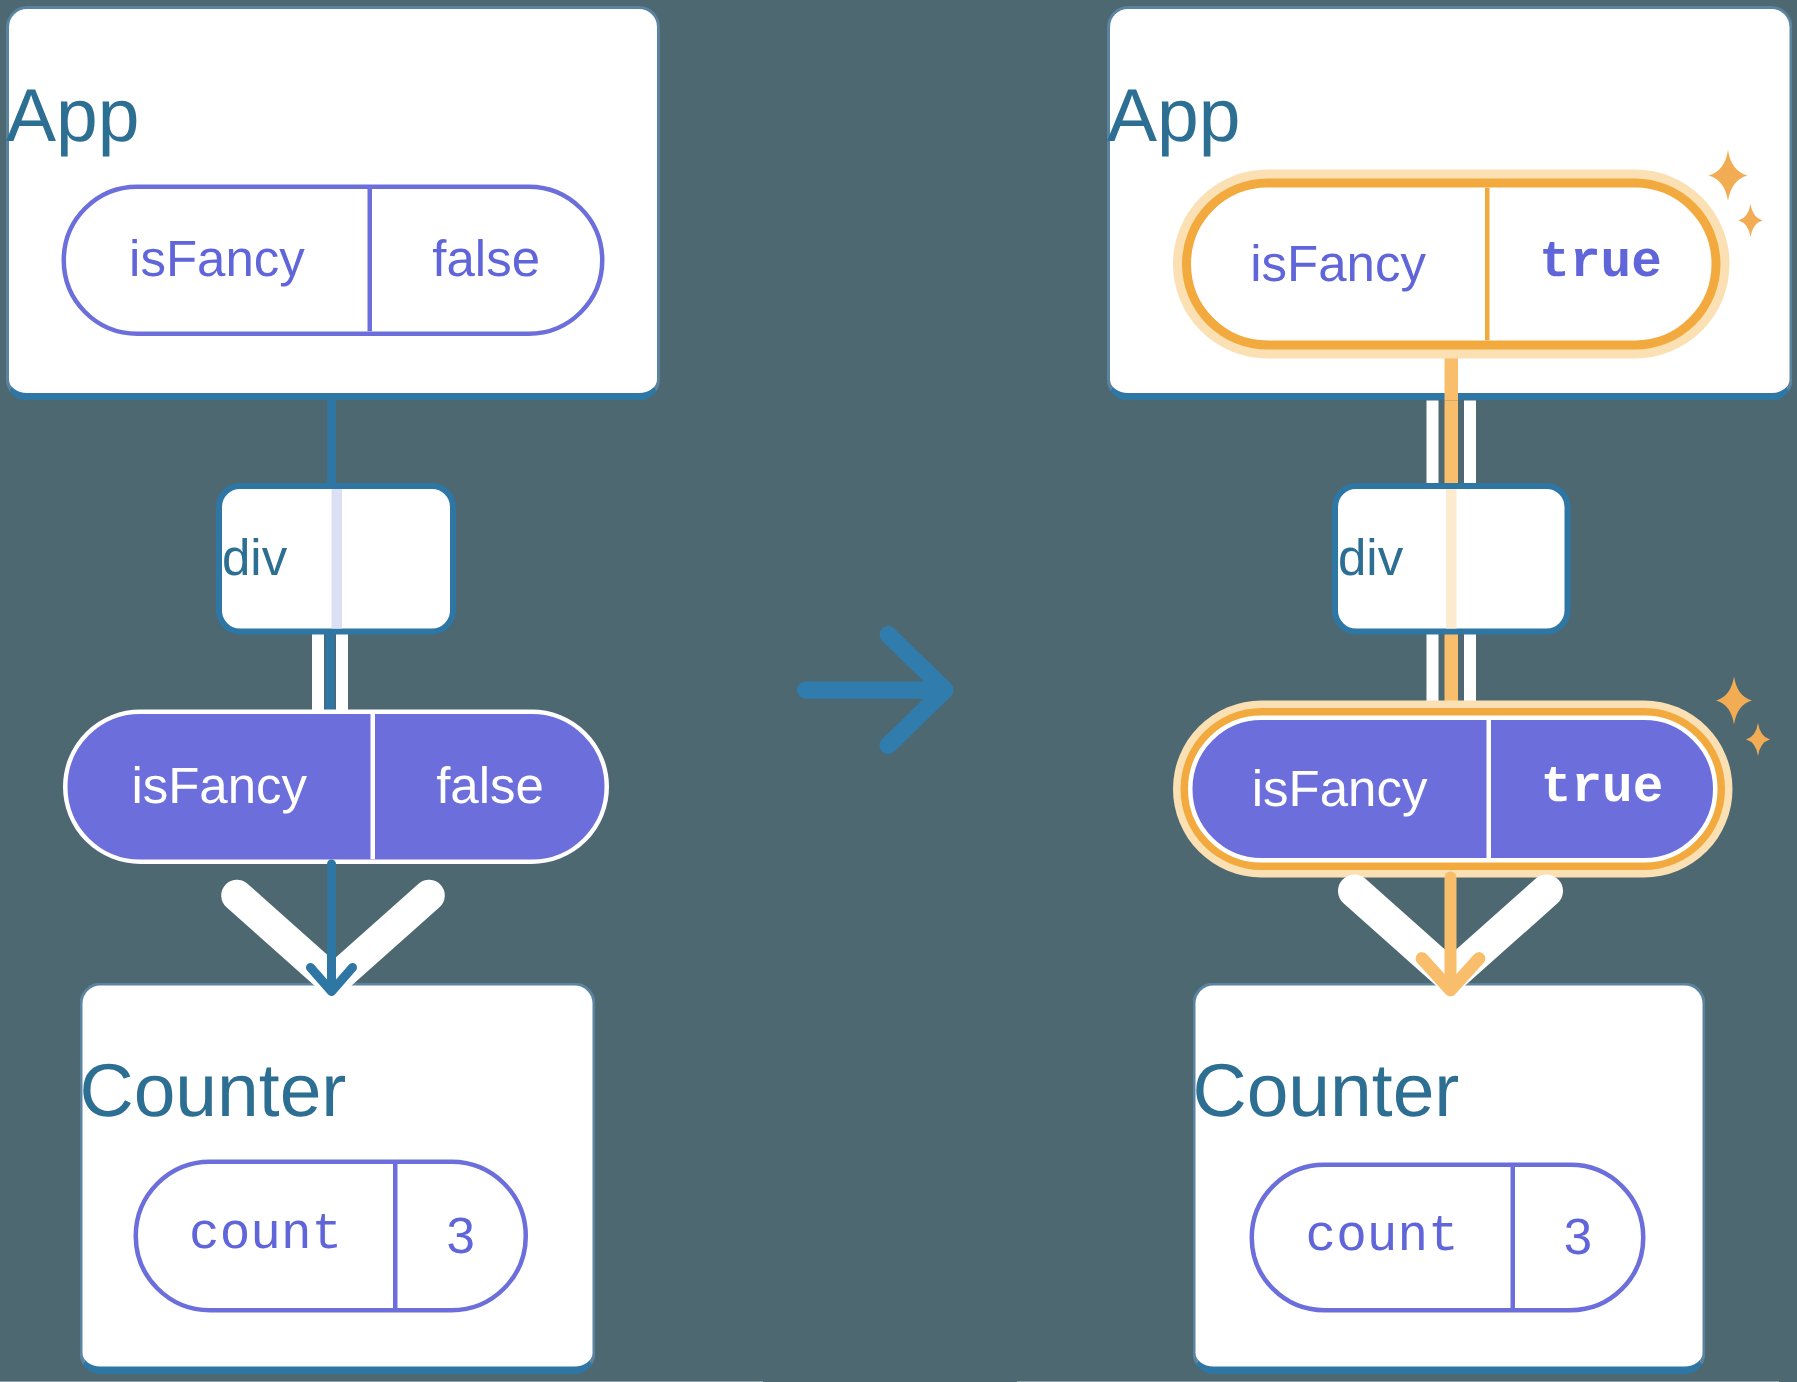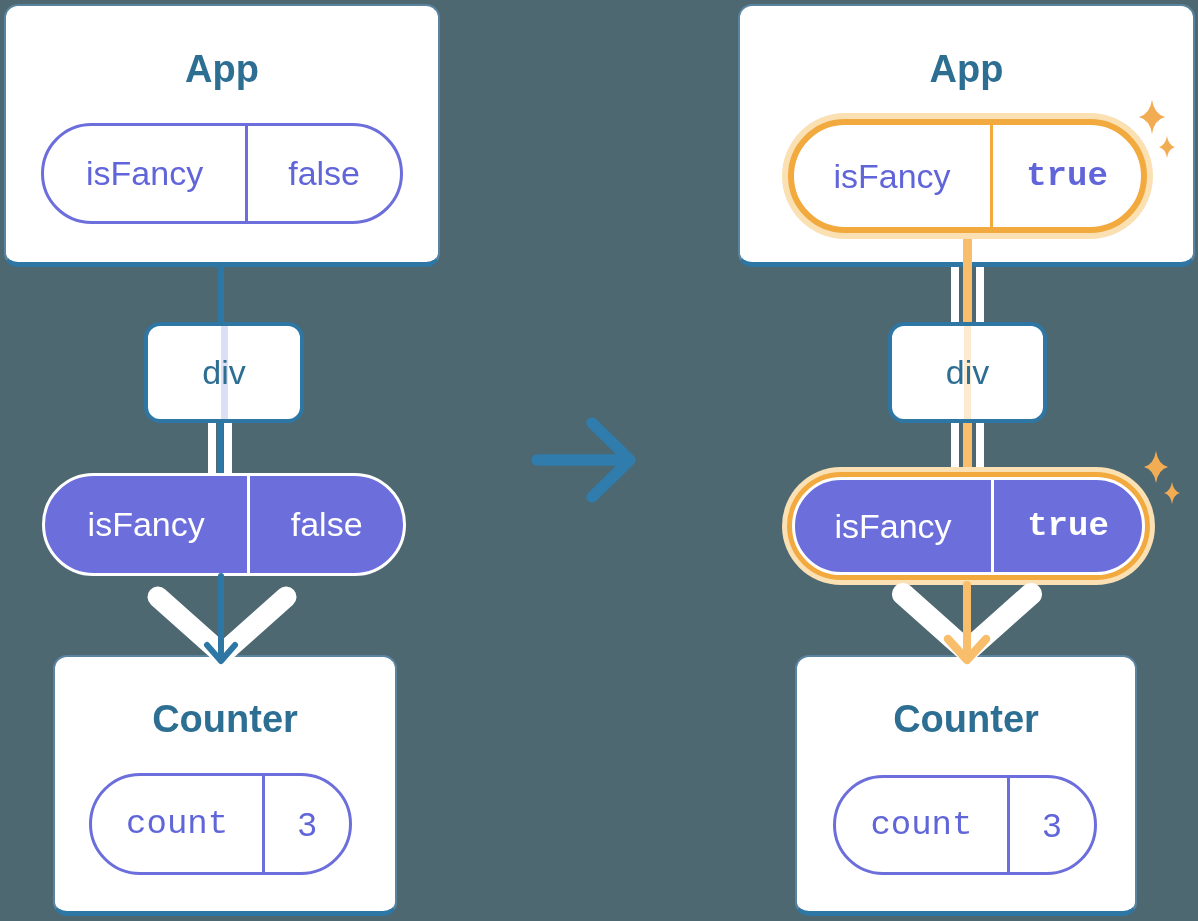--- a/index.html
+++ b/index.html
@@ -15,23 +15,23 @@
     position:absolute;
     background:var(--card-bg,#fff);
     border:2px solid var(--card-edge,#5A83A0);
     border-bottom:5px solid var(--line-blue,#2E76A4);
     border-radius:14px;
     box-sizing:border-box;
     z-index:1;
   }
   .card-title{
     position:absolute;
-    text-align:center;
-    font-size:38px;
-    font-weight:700;
+    text-align:left;
+    font-size:50px;
+    font-weight:400;
     color:var(--title-blue,#2D6E93);
     z-index:3;
   }
   
   .pill{
     position:absolute;
     display:flex;
     align-items:stretch;
     box-sizing:border-box;
     border-radius:60px;
@@ -74,21 +74,21 @@
   }
   .pill.hl-solid .cell.name{border-right:3px solid #fff;}
   .bold-val{font-weight:bold;font-family:Liberation Mono, monospace;}
   
   .node-box{
     position:absolute;
     background:var(--card-bg,#fff);
     border:4px solid var(--line-blue,#2E76A4);
     border-radius:16px;
     box-sizing:border-box;
-    display:flex;align-items:center;justify-content:center;
+    display:flex;align-items:center;justify-content:flex-start;
     z-index:3;
   }
   .node-box .through-line{
     position:absolute;top:0;bottom:0;left:50%;
     width:7px;margin-left:-3.5px;
   }
   .node-box .through-line.lavender{background:var(--lavender-line,#DCE0F5);}
   .node-box .through-line.pale-orange{background:var(--pale-orange-line,#FCEBCE);}
   .node-box .node-label{
     position:relative;

